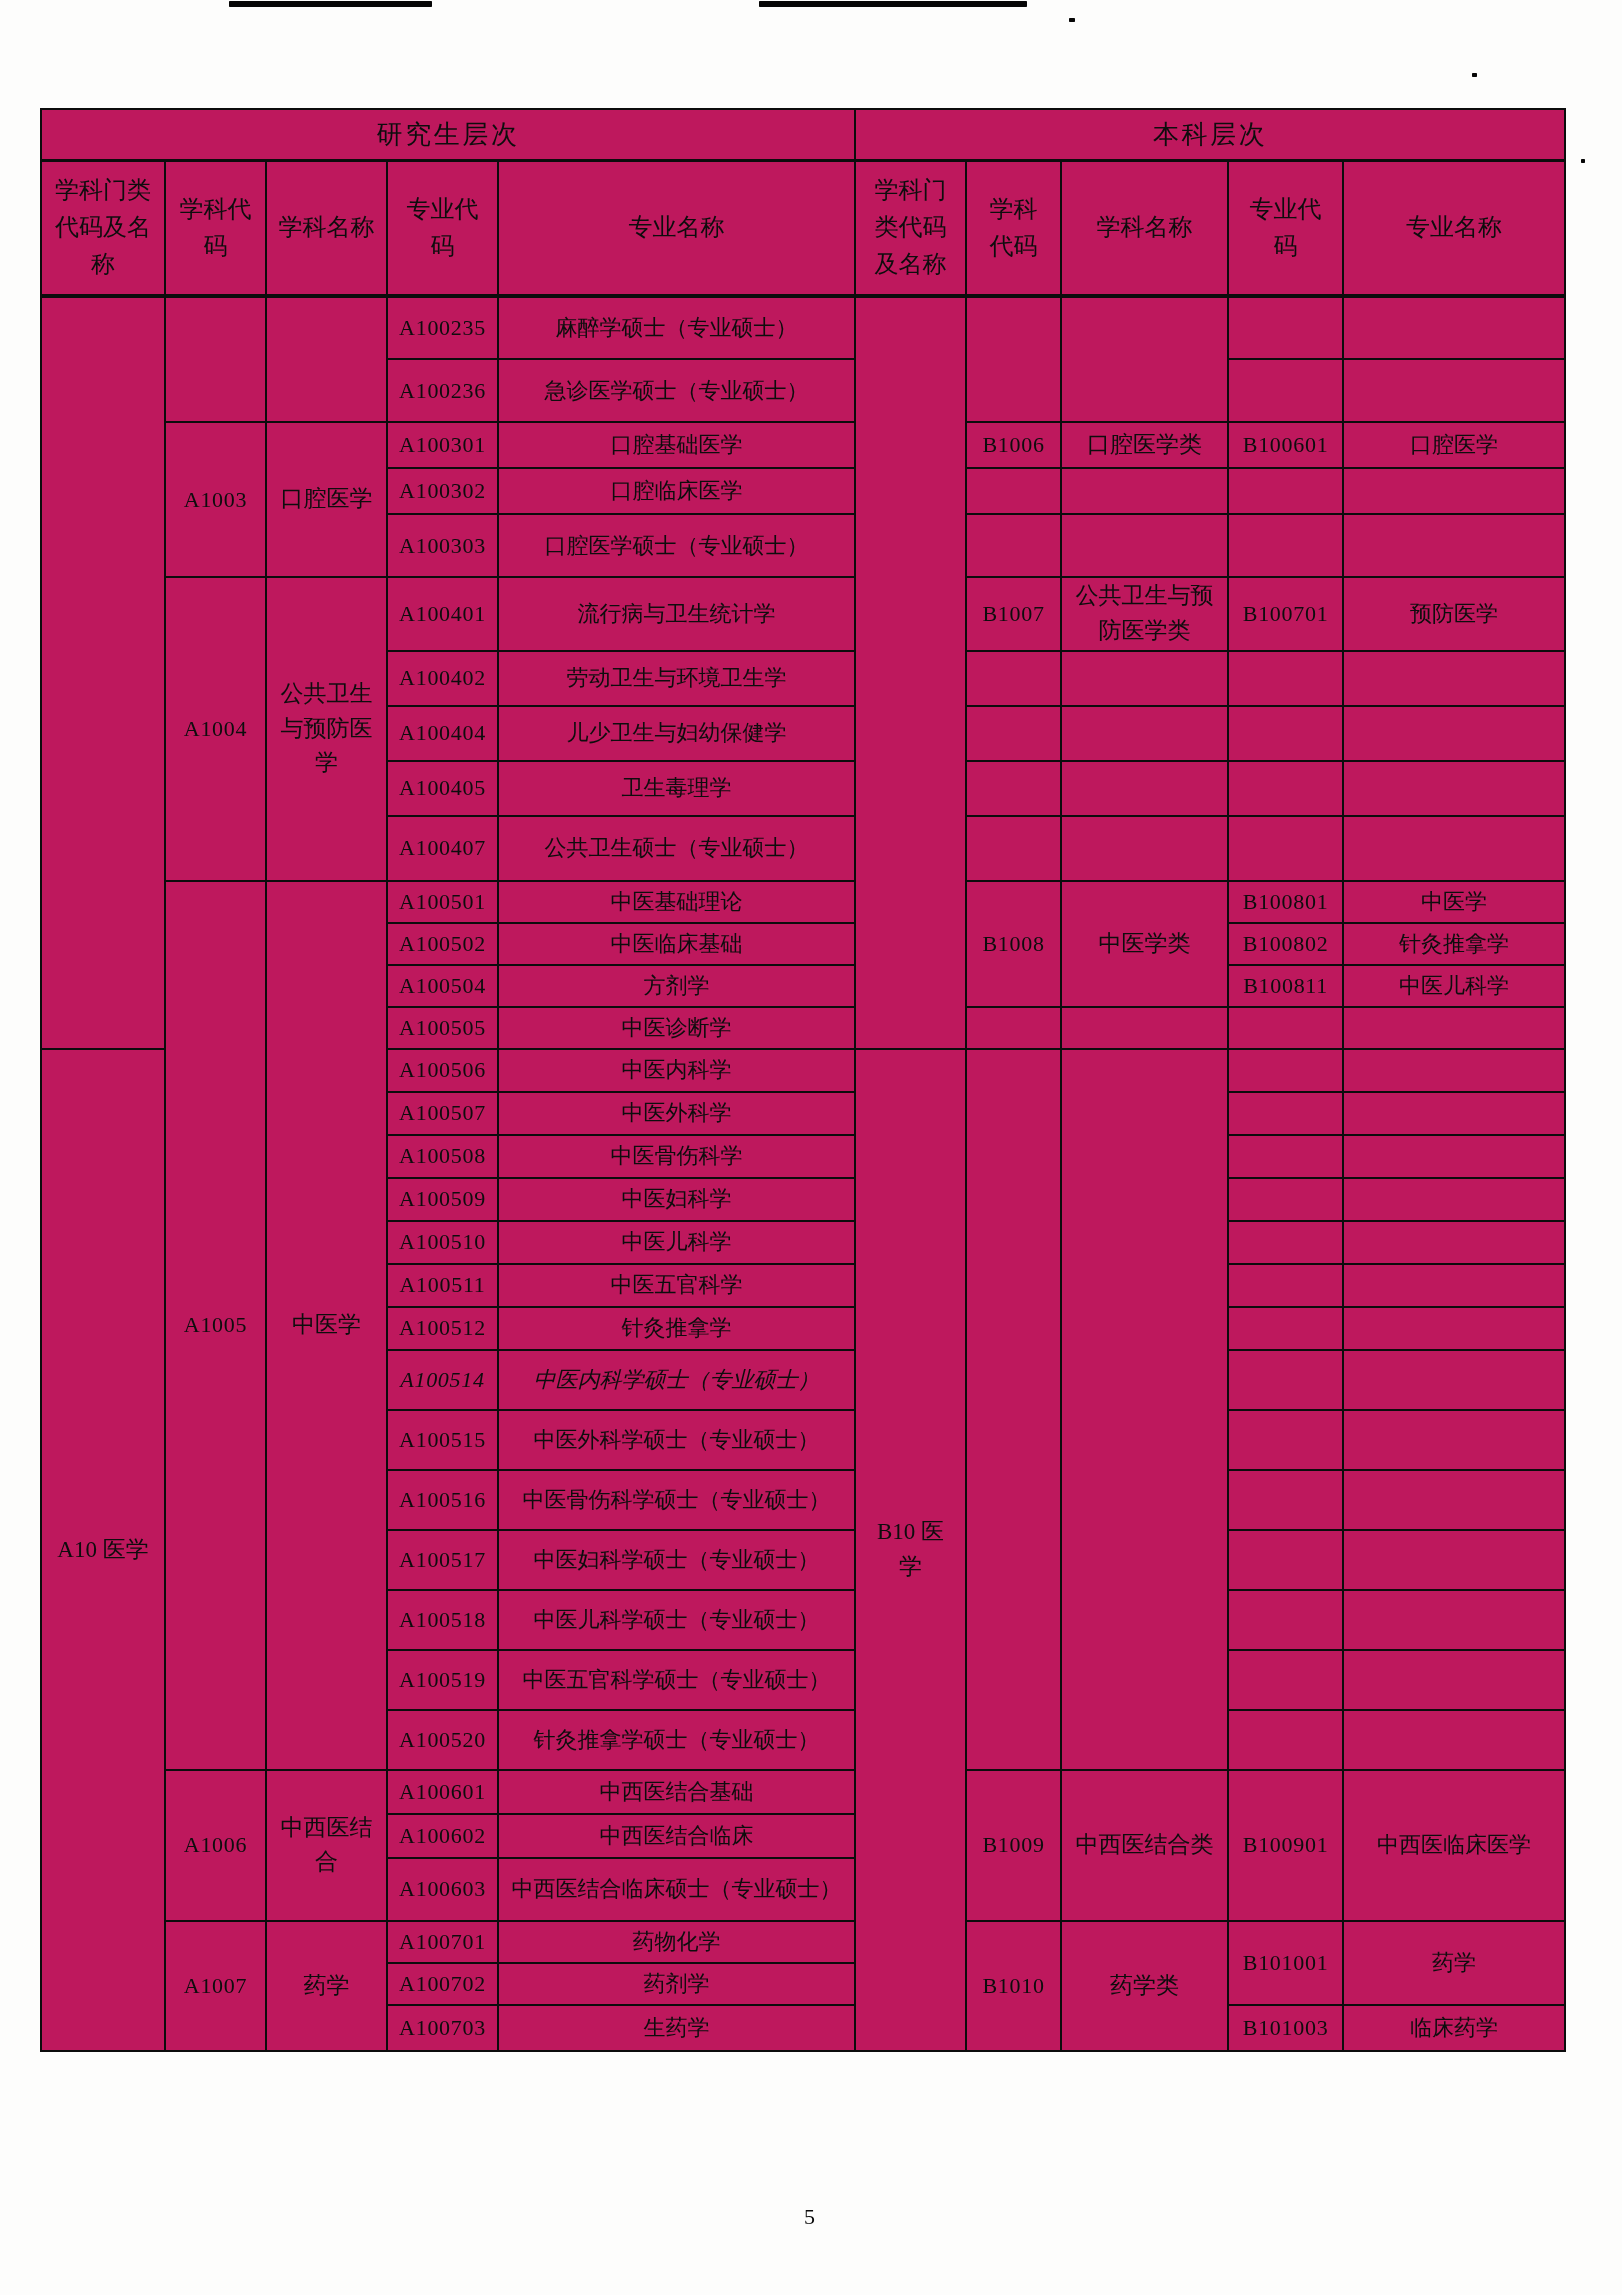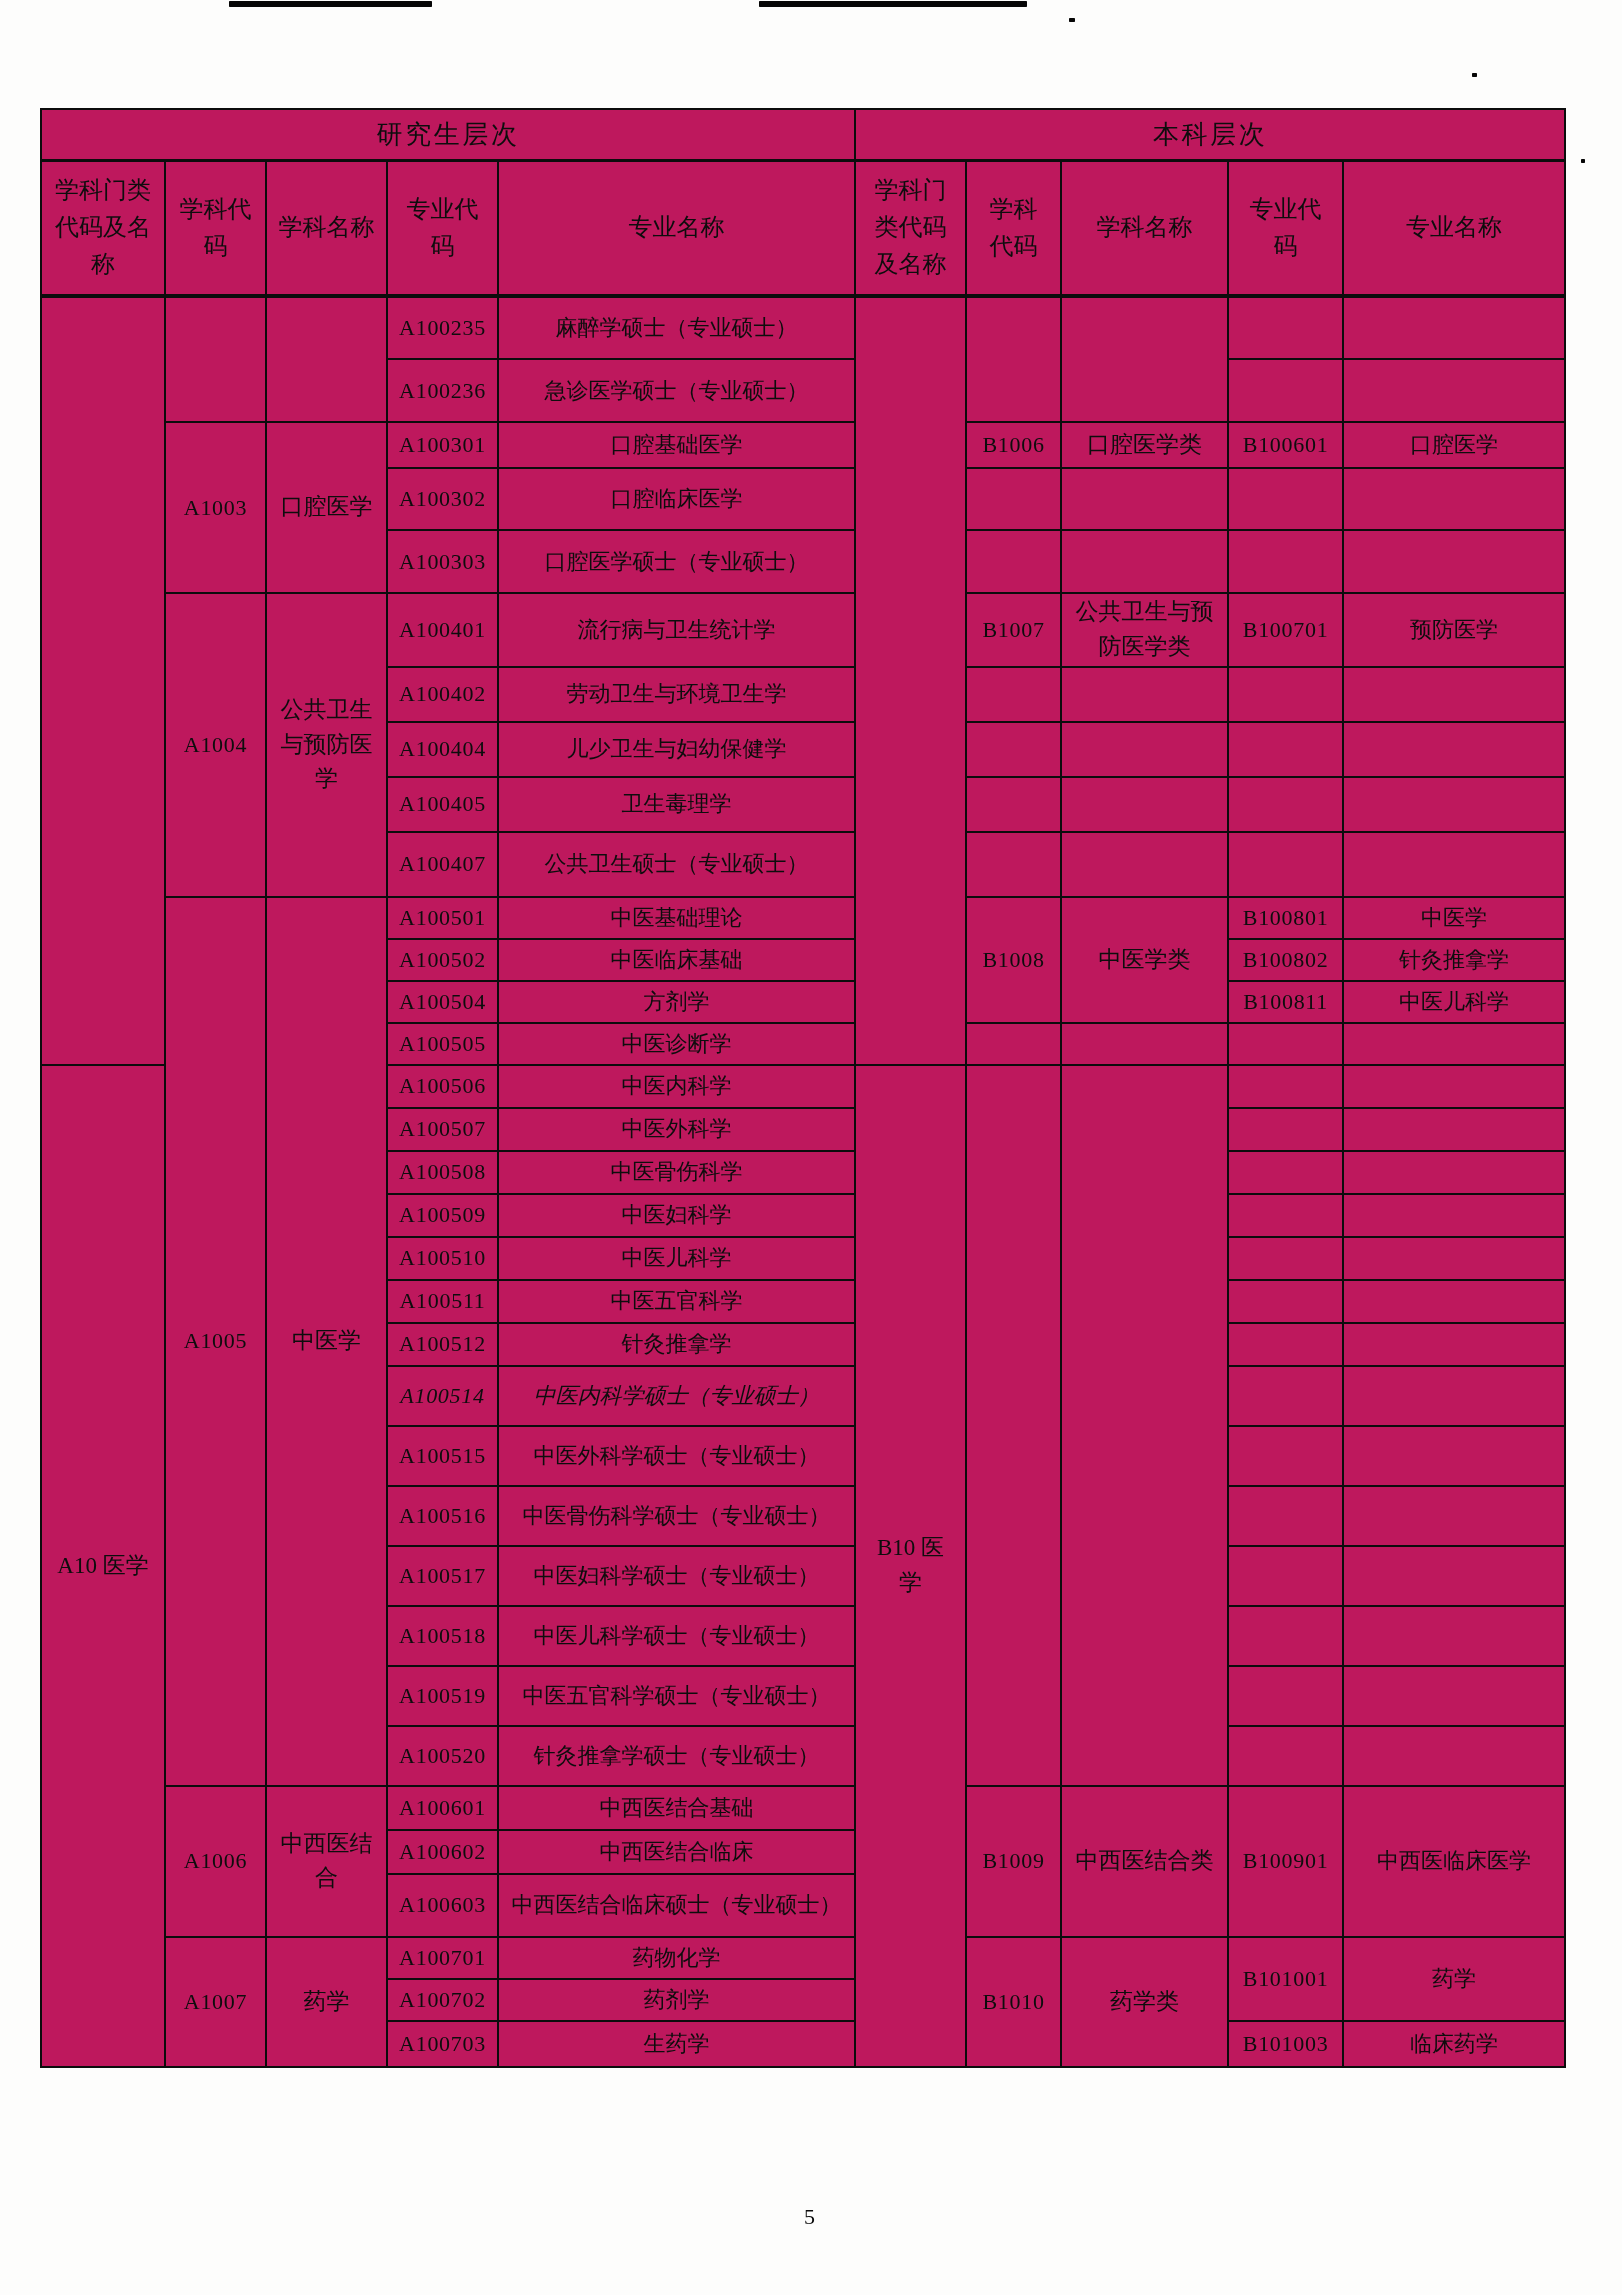--- a/index.html
+++ b/index.html
@@ -116,21 +116,21 @@
       <tr style="height: 46px;">
         <td class="code" rowspan="3">A1003</td>
         <td class="dname" rowspan="3">口腔医学</td>
         <td class="code">A100301</td>
         <td class="">口腔基础医学</td>
         <td class="code">B1006</td>
         <td class="dname">口腔医学类</td>
         <td class="code">B100601</td>
         <td class="">口腔医学</td>
       </tr>
-      <tr style="height: 62px;">
+      <tr style="height: 46px;">
         <td class="code">A100302</td>
         <td class="">口腔临床医学</td>
         <td class="code"></td>
         <td class="dname"></td>
         <td class="code"></td>
         <td class=""></td>
       </tr>
       <tr style="height: 63px; padding-left: 15px;">
         <td class="code">A100303</td>
         <td class="">口腔医学硕士（专业硕士）</td>

